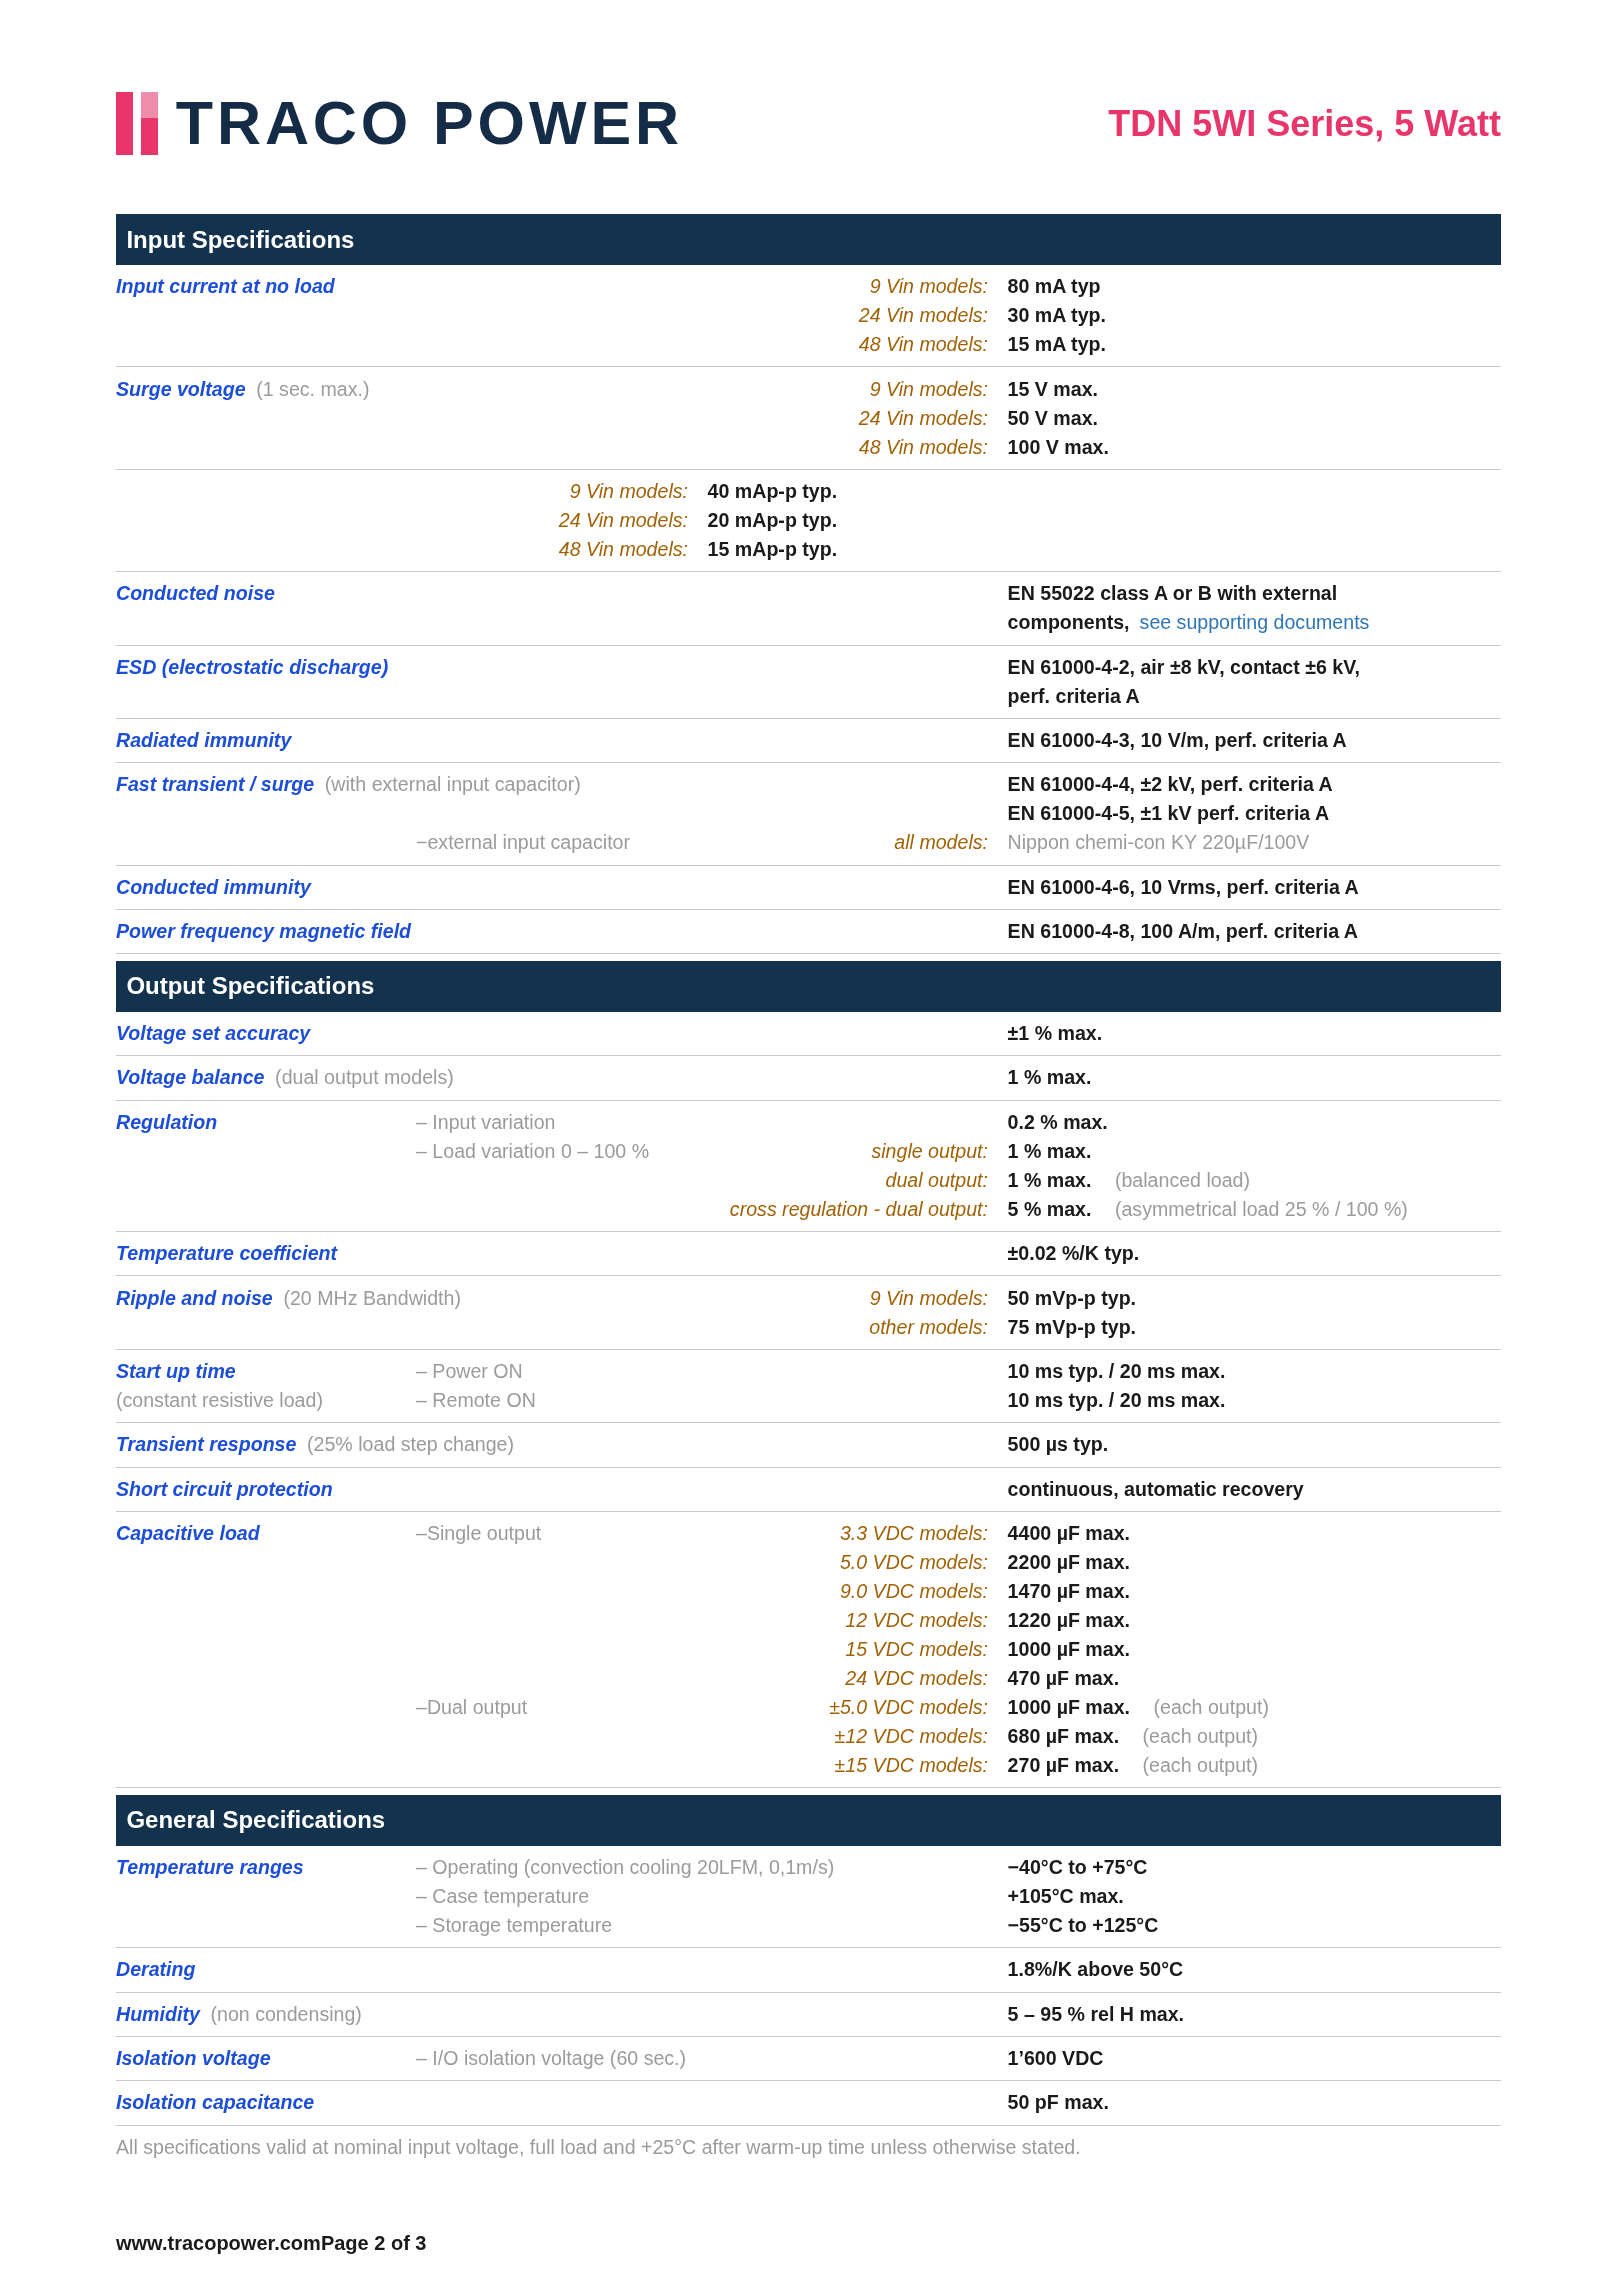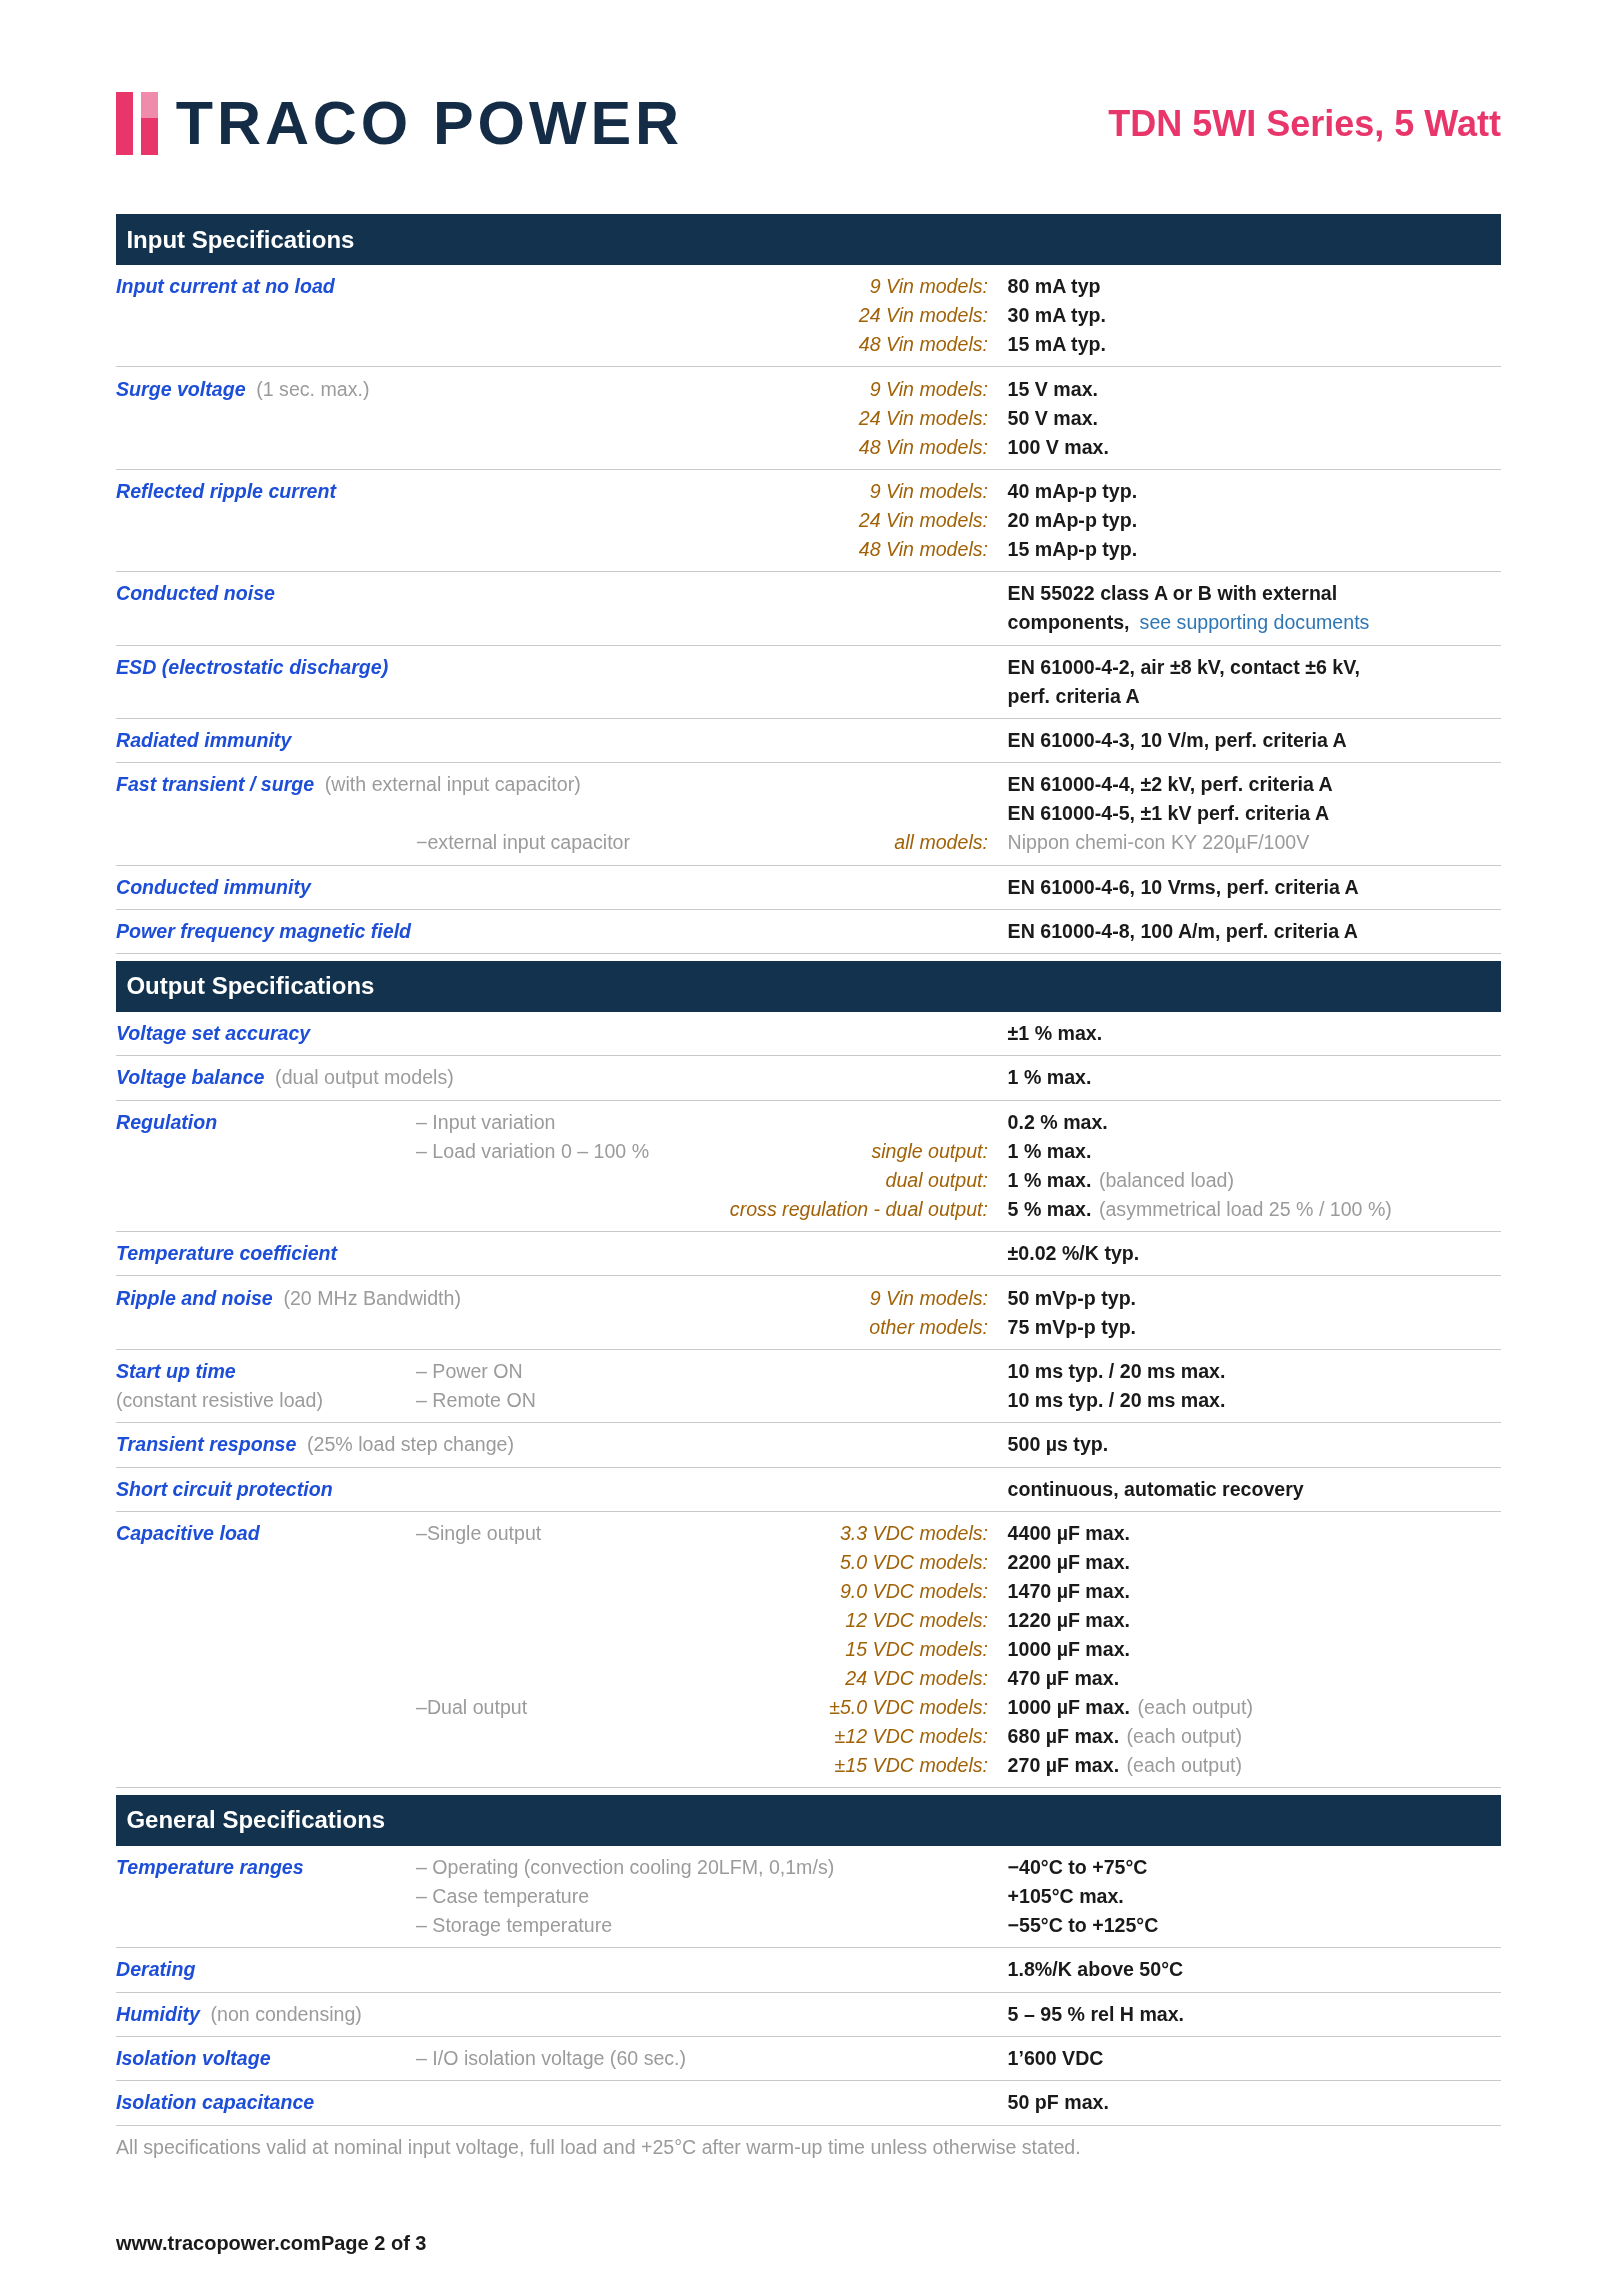--- a/index.html
+++ b/index.html
@@ -29,21 +29,21 @@
   .col-param { white-space:nowrap; }
   .param { font-weight:700; color:#1d4ed8;font-style:italic; }
   .param-note { color:#9b9b9b; font-weight:400; margin-left:5.2px; }
   .param-note-below { display:block; color:#9b9b9b; font-weight:400; }
 
   .spec-line { display:grid; grid-template-columns:572px 493px; column-gap:19.6px; }
   .cell-mid { display:flex; justify-content:space-between; gap:13px; color:#9b9b9b; }
   .cell-cond { color:#9b9b9b; }
   .cell-model { color:#a16207; text-align:left;font-style:italic; }
   .cell-value { color:#1a1a1a; font-weight:700; }
-  .value-note { font-weight:400; color:#9b9b9b; margin-left:2px; }
+  .value-note { font-weight:400; color:#9b9b9b; margin-left:18px; }
   .gray-value { font-weight:400; color:#9b9b9b; }
   .value-link { font-weight:400; color:#2f76b4; margin-left:4.6px; text-decoration:none; cursor:pointer; }
 
   
   .footnote { margin-top:10.4px; font-size:19.6px; color:#9b9b9b; }
   .page-footer { margin-top:73px; display:flex; justify-content:flex-start;
                  font-size:20px; font-weight:700; color:#1a1a1a; }
 </style>
 </head>
 <body>
@@ -151,25 +151,20 @@
     <div class="cell-value">
       <span class="value">100 V max.</span>
       
       
     </div>
   </div>
 </div>
   </div>
 
   <div class="spec-row">
-    <div class="col-param">
-      <span class="param">Reflected ripple current</span>
-      
-      
-    </div>
     <div class="col-lines">
   <div class="spec-line">
     <div class="cell-mid">
       <span class="cell-cond"></span>
       <span class="cell-model">9 Vin models:</span>
     </div>
     <div class="cell-value">
       <span class="value">40 mAp-p typ.</span>
       
       

